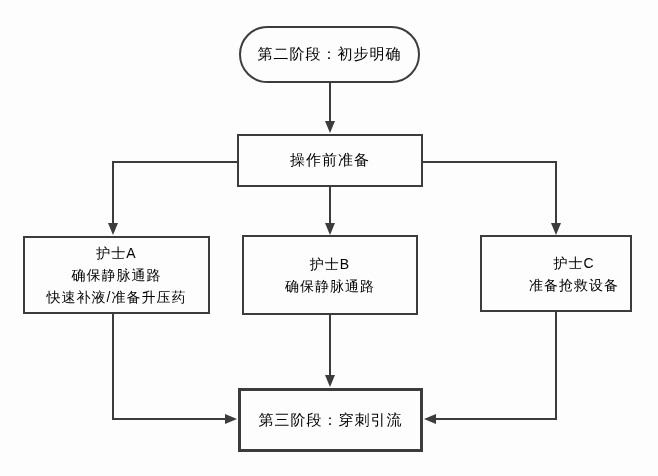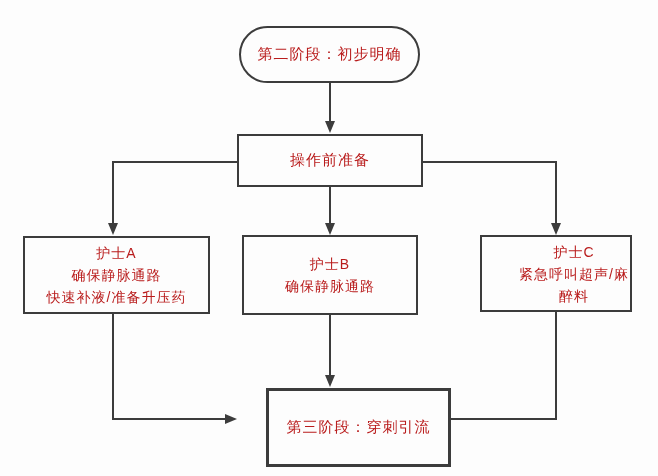--- a/index.html
+++ b/index.html
@@ -18,21 +18,21 @@
   .edges {
     position: absolute;
     left: 0; top: 0;
     width: 658px; height: 476px;
   }
   .node {
     position: absolute;
     box-sizing: border-box;
     background: #fdfdfd;
     border: 2px solid #3c3c3c;
-    color: #b91c1c;
+    color: #000000;
     display: flex;
     flex-direction: column;
     align-items: center;
     justify-content: center;
     text-align: center;
     letter-spacing: 1px;
   }
   .node .label { font-size: 15px; }
   .node-stadium {
     left: 239px; top: 26px;
@@ -45,23 +45,22 @@
   }
   .node-nurse {
     font-size: 14px;
     line-height: 22px;
   }
   .node-nurse-a { left: 23px;  top: 236px; width: 187px; height: 78px; }
   .node-nurse-b { left: 242px; top: 235px; width: 176px; height: 80px; }
   .node-nurse-c { left: 480px; top: 235px; width: 152px; height: 77px; padding-left: 36px; }
   .node-phase3 {
     left: 238px; top: 388px;
-    width: 185px; height: 79px;
+    width: 185px; height: 64px;
     border-width: 3px;
-    margin-left: 28px;
   }
 </style>
 </head>
 <body>
 
 <div class="canvas">
 
   <svg class="edges" viewBox="0 0 658 476" xmlns="http://www.w3.org/2000/svg" fill="none" stroke="#3c3c3c" stroke-width="2">
 
     <g>
@@ -114,20 +113,20 @@
     <span class="label">操作前准备</span>
   </div>
 
   <div class="node node-nurse node-nurse-b">
     <span>护士B</span>
     <span>确保静脉通路</span>
   </div>
 
   <div class="node node-nurse node-nurse-c">
     <span>护士C</span>
-    <span>紧急呼叫超声/麻醉料</span>
+    <span>准备抢救设备</span>
   </div>
 
   <div class="node node-phase3">
     <span class="label">第三阶段：穿刺引流</span>
   </div>
 
 </div>
 
 </body></html>

